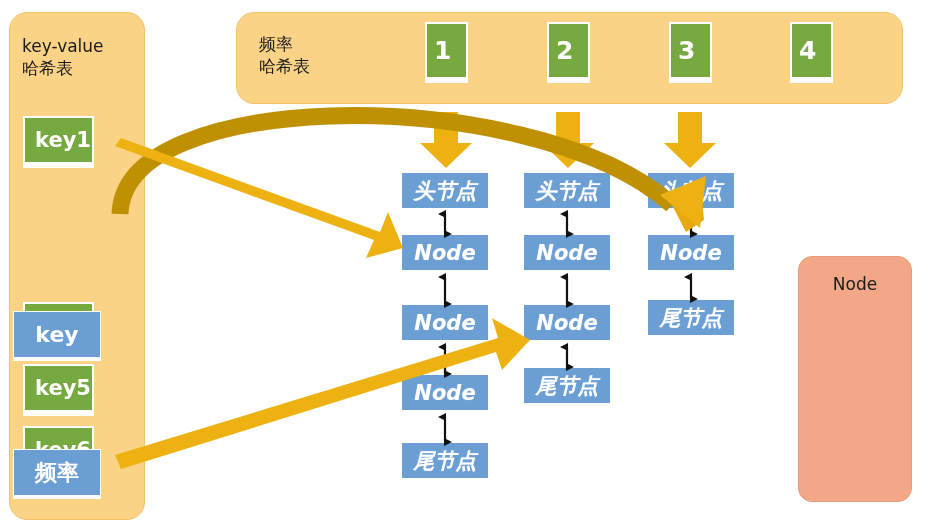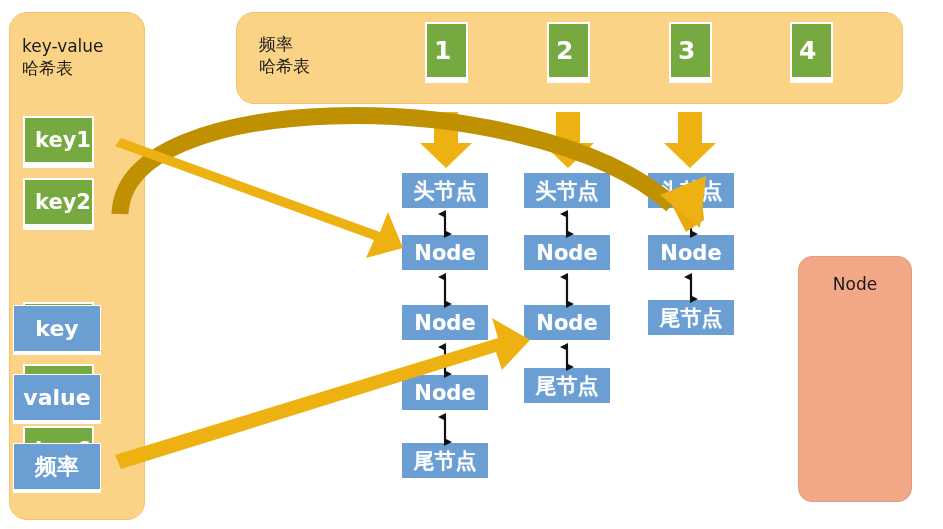--- a/index.html
+++ b/index.html
@@ -90,38 +90,40 @@
     color: #ffffff;
     font-weight: bold;
     display: flex;
     align-items: center;
     justify-content: center;
     box-sizing: border-box;
     width: 86px;
     height: 38px;
     font-size: 21px;
     text-shadow: 0 0 1px rgba(255,255,255,0.35);
+    font-style: italic;
   }
   .blue-box.cjk { font-size: 21px; }
 
   .legend-field {
     position: absolute;
     left: 14px;
     width: 86px;
     height: 48px;
     background: #6b9fd4;
     border-bottom: 3px solid #ffffff;
     box-shadow: 0 0 0 1px #ffffff;
     color: #ffffff;
     font-weight: bold;
     font-size: 22px;
     display: flex;
     align-items: center;
     justify-content: center;
     box-sizing: border-box;
+    margin-top: 6px;
   }
 
   
   .watermark {
     position: absolute;
     right: 10px;
     bottom: 6px;
     color: #b9b9b9;
     font-size: 15px;
     font-family: "Liberation Sans", sans-serif;
@@ -139,21 +141,20 @@
 <body>
 
 <div id="stage">
 
   <div class="panel kv">
     <div class="panel-title">key-value
 哈希表</div>
   </div>
 
   <div class="green-box key-cell" style="top:118px">key1</div>
-  <div class="green-box key-cell" style="top:180px">key2</div>
   <div class="green-box key-cell" style="top:304px">key4</div>
   <div class="green-box key-cell" style="top:366px">key5</div>
   <div class="green-box key-cell" style="top:428px">key6</div>
 
   <div class="panel freq">
     <div class="panel-title">频率
 哈希表</div>
   </div>
 
   <div class="green-box freq-cell" style="left:427px">1</div>
@@ -173,21 +174,20 @@
   <div class="blue-box cjk" style="left:524px; top:368px">尾节点</div>
 
   <div class="blue-box cjk" style="left:648px; top:173px">头节点</div>
   <div class="blue-box" style="left:648px; top:235px">Node</div>
   <div class="blue-box cjk" style="left:648px; top:300px">尾节点</div>
 
   <div class="panel node-legend">
     <div class="panel-title">Node</div>
   </div>
   <div class="legend-field" style="top:306px">key</div>
-  <div class="legend-field" style="top:375px">value</div>
   <div class="legend-field" style="top:444px">频率</div>
 
   <svg class="overlay" viewBox="0 0 943 529">
     <defs>
       <marker id="thin-up" markerWidth="8" markerHeight="8" refX="4" refY="7" orient="auto" markerUnits="userSpaceOnUse">
         <path d="M4,0 L8,8 L0,8 Z" fill="#111111"></path>
       </marker>
       <marker id="thin-down" markerWidth="8" markerHeight="8" refX="4" refY="1" orient="auto" markerUnits="userSpaceOnUse">
         <path d="M4,8 L0,0 L8,0 Z" fill="#111111"></path>
       </marker>

